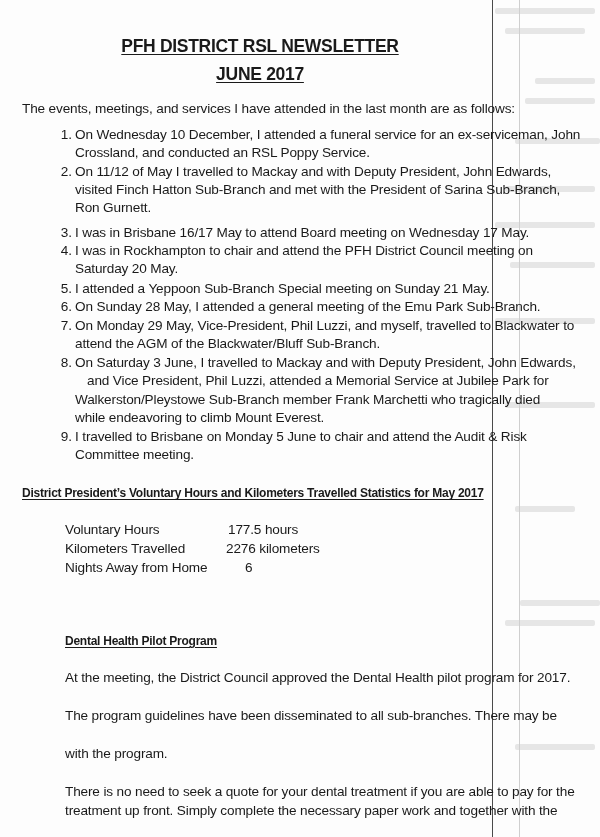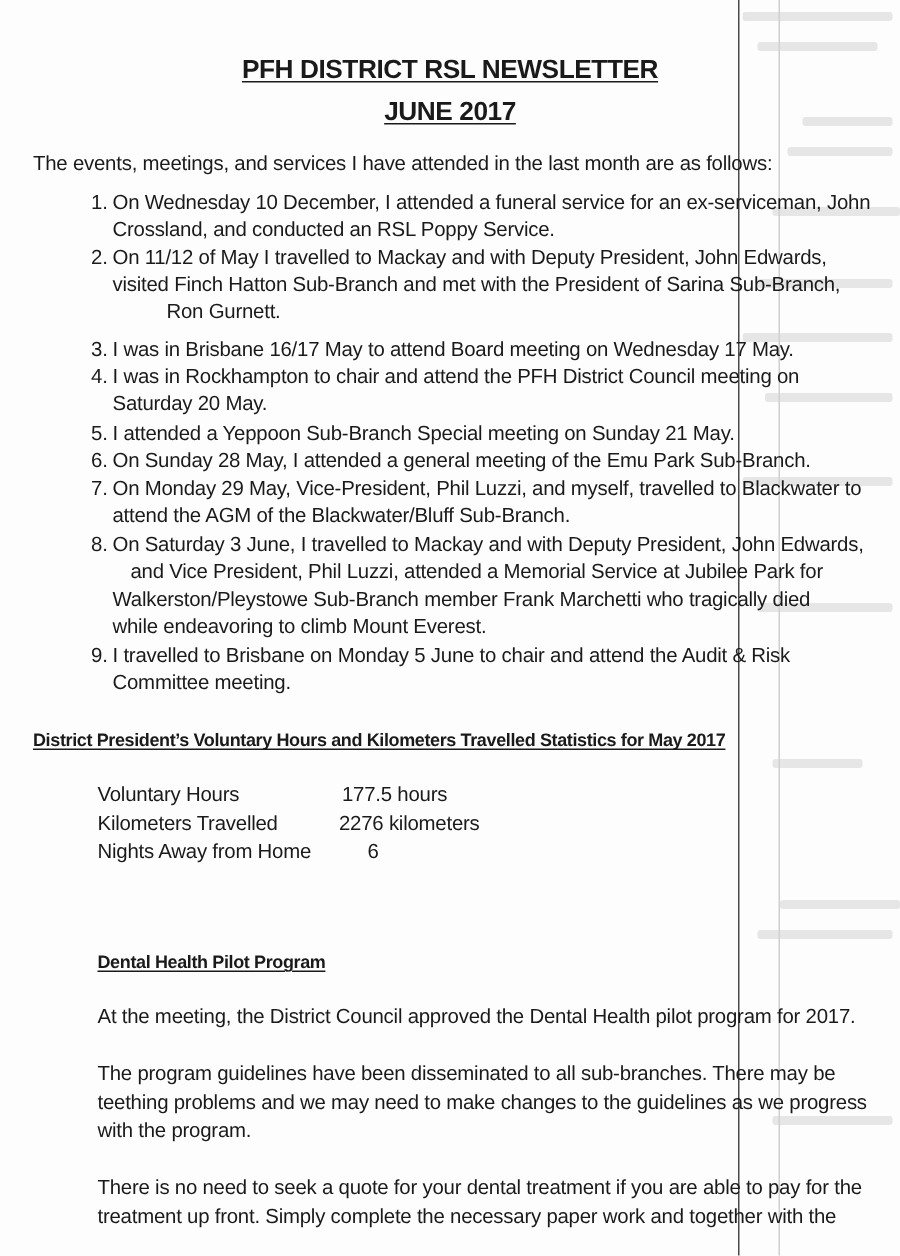--- a/index.html
+++ b/index.html
@@ -9,21 +9,21 @@
     font-family: "Liberation Sans", "DejaVu Sans", sans-serif;
     color: #1a1a1a;
   }
   .page { position: absolute; inset: 0; }
   .bleed { position: absolute; left: 495px; right: 0; top: 0; bottom: 0; overflow: hidden; }
   .bleed div { position: absolute; height: 6px; background: #e6e6e6; border-radius: 2px; }
   .vline { position: absolute; top: 0; bottom: 0; width: 1px; }
   .vline.dark { left: 492px; background: #4a4a4a; }
   .vline.faint { left: 519px; background: #cfcfcf; }
   .t { position: absolute; white-space: nowrap; font-size: 13.6px; letter-spacing: -0.15px; line-height: 1; }
-  .title { position: absolute; left: 0; width: 600px; text-align: center; font-weight: bold; font-size: 17.5px; letter-spacing: -0.3px; }
+  .title { position: absolute; left: 0; width: 520px; text-align: center; font-weight: bold; font-size: 17.5px; letter-spacing: -0.3px; }
   .title span { text-decoration: underline; text-underline-offset: 2px; text-decoration-thickness: 1.3px; }
   .hdr { font-weight: bold; text-decoration: underline; text-underline-offset: 2px; font-size: 12px; letter-spacing: -0.25px; }
   .num { position: absolute; white-space: nowrap; font-size: 13.6px; line-height: 1; width: 16px; text-align: right; }
 </style>
 </head>
 <body>
 
 <div class="page">
 
   <div class="bleed">
@@ -52,21 +52,21 @@
   <div class="t" style="left:22px;top:102px;">The events, meetings, and services I have attended in the last month are as follows:</div>
 
   <div>
     <div class="num" style="left:56px;top:128px;">1.</div>
     <div class="t" style="left:75px;top:128px;">On Wednesday 10 December, I attended a funeral service for an ex-serviceman, John</div>
     <div class="t" style="left:75px;top:146px;">Crossland, and conducted an RSL Poppy Service.</div>
 
     <div class="num" style="left:56px;top:165px;">2.</div>
     <div class="t" style="left:75px;top:165px;">On 11/12 of May I travelled to Mackay and with Deputy President, John Edwards,</div>
     <div class="t" style="left:75px;top:183px;">visited Finch Hatton Sub-Branch and met with the President of Sarina Sub-Branch,</div>
-    <div class="t" style="left:75px;top:201px;margin-left:36px;">Ron Gurnett.</div>
+    <div class="t" style="left:75px;top:201px;">Ron Gurnett.</div>
 
     <div class="num" style="left:56px;top:226px;">3.</div>
     <div class="t" style="left:75px;top:226px;">I was in Brisbane 16/17 May to attend Board meeting on Wednesday 17 May.</div>
 
     <div class="num" style="left:56px;top:244px;">4.</div>
     <div class="t" style="left:75px;top:244px;">I was in Rockhampton to chair and attend the PFH District Council meeting on</div>
     <div class="t" style="left:75px;top:262px;">Saturday 20 May.</div>
 
     <div class="num" style="left:56px;top:282px;">5.</div>
     <div class="t" style="left:75px;top:282px;text-align:center;">I attended a Yeppoon Sub-Branch Special meeting on Sunday 21 May.</div>
@@ -99,18 +99,17 @@
     <div class="t" style="left:65px;top:561px;">Nights Away from Home</div>
     <div class="t" style="left:245px;top:561px;">6</div>
   </div>
 
 
   <div class="t hdr" style="left:65px;top:635px;">Dental Health Pilot Program</div>
 
   <div class="t" style="left:65px;top:671px;">At the meeting, the District Council approved the Dental Health pilot program for 2017.</div>
 
   <div class="t" style="left:65px;top:709px;">The program guidelines have been disseminated to all sub-branches. There may be</div>
-  <div class="t" style="left:65px;top:728px;">teething problems and we may need to make changes to the guidelines as we progress</div>
   <div class="t" style="left:65px;top:747px;">with the program.</div>
 
   <div class="t" style="left:65px;top:785px;">There is no need to seek a quote for your dental treatment if you are able to pay for the</div>
   <div class="t" style="left:65px;top:804px;">treatment up front. Simply complete the necessary paper work and together with the</div>
 </div>
 
 </body></html>

